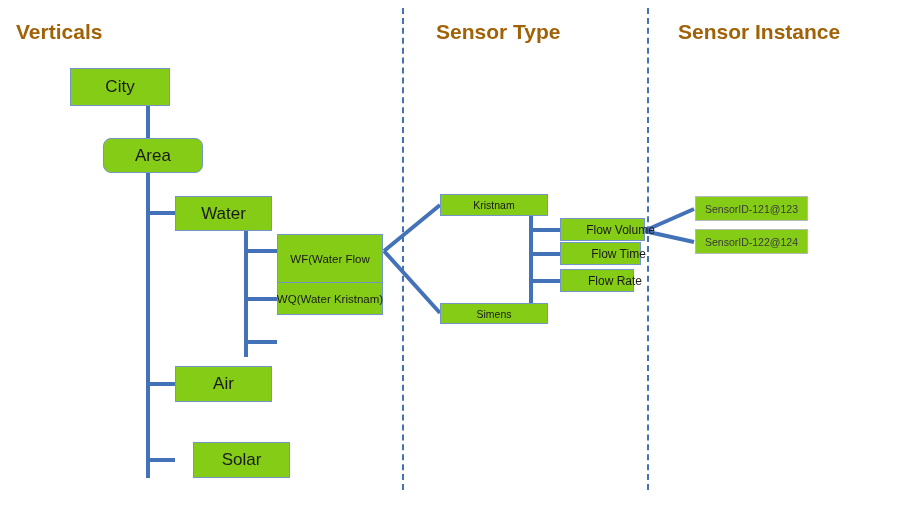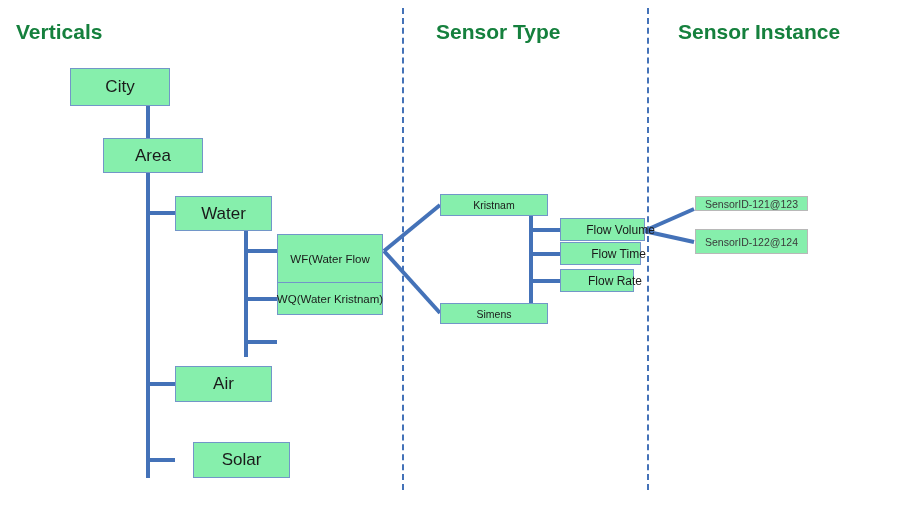--- a/index.html
+++ b/index.html
@@ -11,29 +11,29 @@
     position: relative;
     width: 910px;
     height: 518px;
     background: #ffffff;
     overflow: hidden;
     font-family: "Liberation Sans", sans-serif;
   }
   .col-header {
     position: absolute;
     font-weight: bold;
-    color: #15803d;
+    color: #a16207;
     font-size: 21px;
     line-height: 24px;
     white-space: nowrap;
   }
   .node {
     position: absolute;
     box-sizing: border-box;
-    background: #86efac;
+    background: #84cc16;
     border: 1px solid #7296c8;
     display: flex;
     align-items: center;
     justify-content: center;
     color: #1a1a1a;
     text-align: right;
     white-space: nowrap;
   }
   .node.lvl1 { font-size: 17px; }
   .node.lvl2 { font-size: 17px; }
@@ -109,31 +109,31 @@
     <path class="link-thick" d="M 531 254 L 560 254"></path>
 
     <path class="link-thick" d="M 531 281 L 560 281"></path>
 
     <path class="link-arrow" d="M 694 209 L 644 231"></path>
 
     <path class="link-arrow" d="M 694 242 L 644 231"></path>
   </svg>
 
   <div class="node lvl1" style="left:70px; top:68px; width:100px; height:38px;">City</div>
-  <div class="node lvl1" style="left:103px; top:138px; width:100px; height:35px;">Area</div>
+  <div class="node lvl1" style="left:103px; top:138px; width:100px; height:35px;border-radius:8px;">Area</div>
   <div class="node lvl2" style="left:175px; top:196px; width:97px; height:35px;">Water</div>
   <div class="node lvl2" style="left:175px; top:366px; width:97px; height:36px;">Air</div>
   <div class="node lvl2" style="left:193px; top:442px; width:97px; height:36px;">Solar</div>
 
   <div class="node sub" style="left:277px; top:234px; width:106px; height:50px;">WF(Water Flow</div>
   <div class="node sub" style="left:277px; top:282px; width:106px; height:33px;">WQ(Water Kristnam)</div>
 
   <div class="node stype" style="left:440px; top:194px; width:108px; height:22px;">Kristnam</div>
   <div class="node stype" style="left:440px; top:303px; width:108px; height:21px;">Simens</div>
 
   <div class="node attr" style="left:560px; top:218px; width:85px; height:23px; z-index:3;">Flow Volume</div>
   <div class="node attr" style="left:560px; top:242px; width:81px; height:23px; z-index:2;">Flow Time</div>
   <div class="node attr" style="left:560px; top:269px; width:74px; height:23px;">Flow Rate</div>
 
-  <div class="node instance" style="left:695px; top:196px; width:113px; height:15px;">SensorID-121@123</div>
+  <div class="node instance" style="left:695px; top:196px; width:113px; height:25px;">SensorID-121@123</div>
   <div class="node instance" style="left:695px; top:229px; width:113px; height:25px;">SensorID-122@124</div>
 
 </div>
 
 </body></html>

